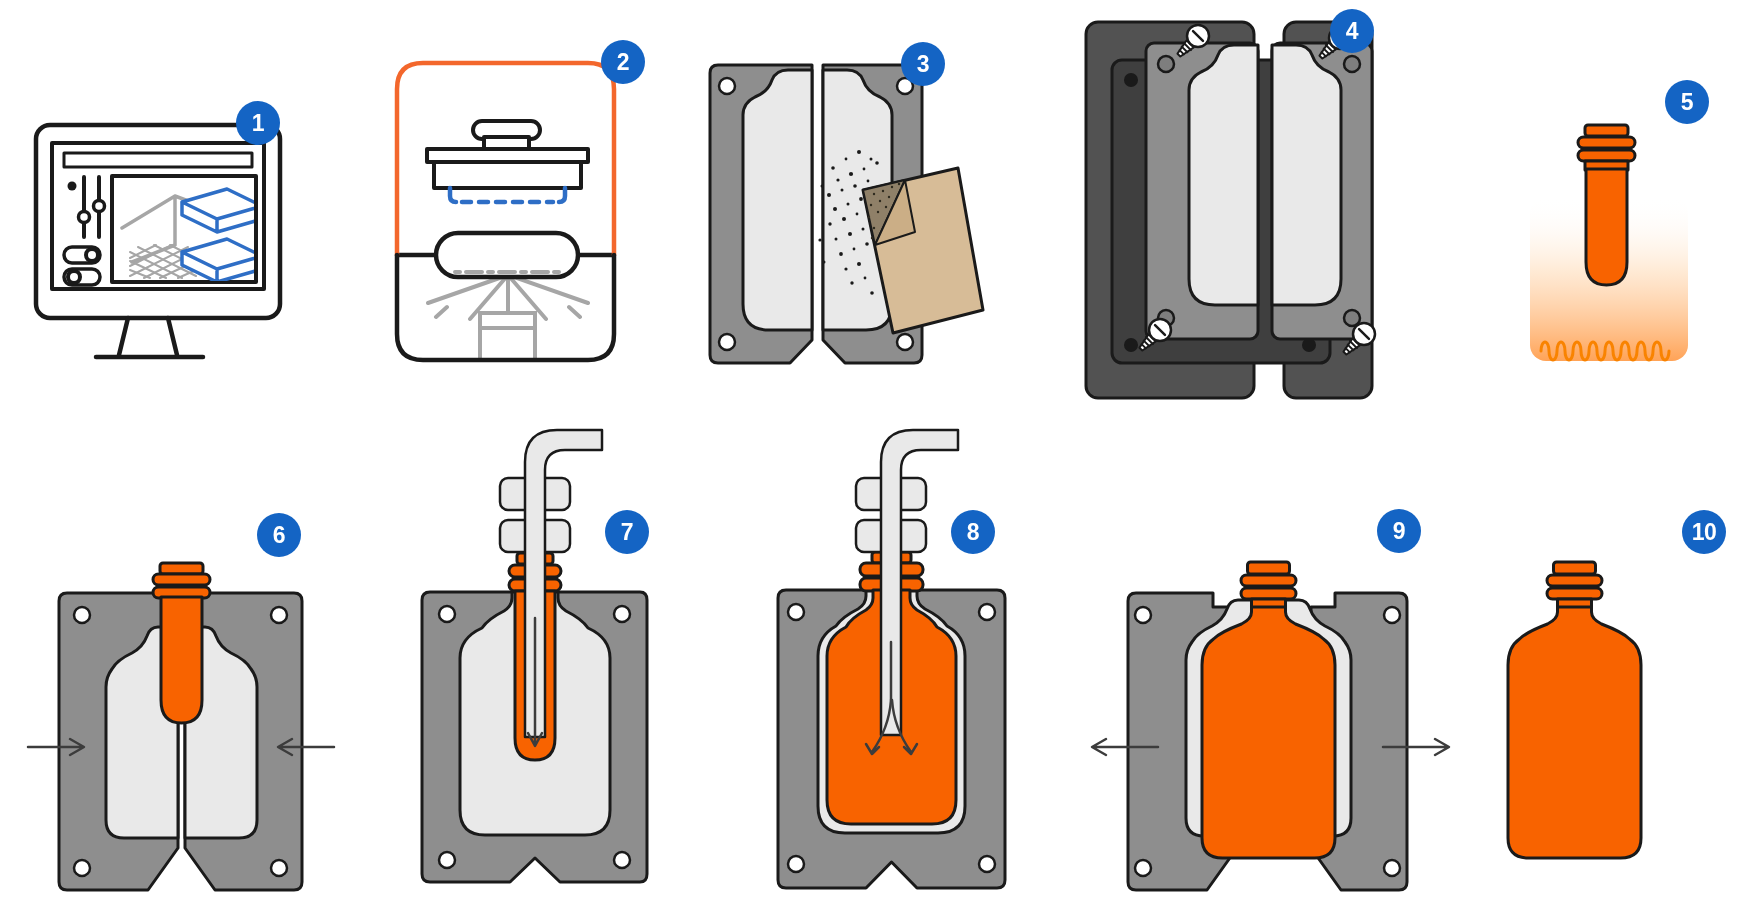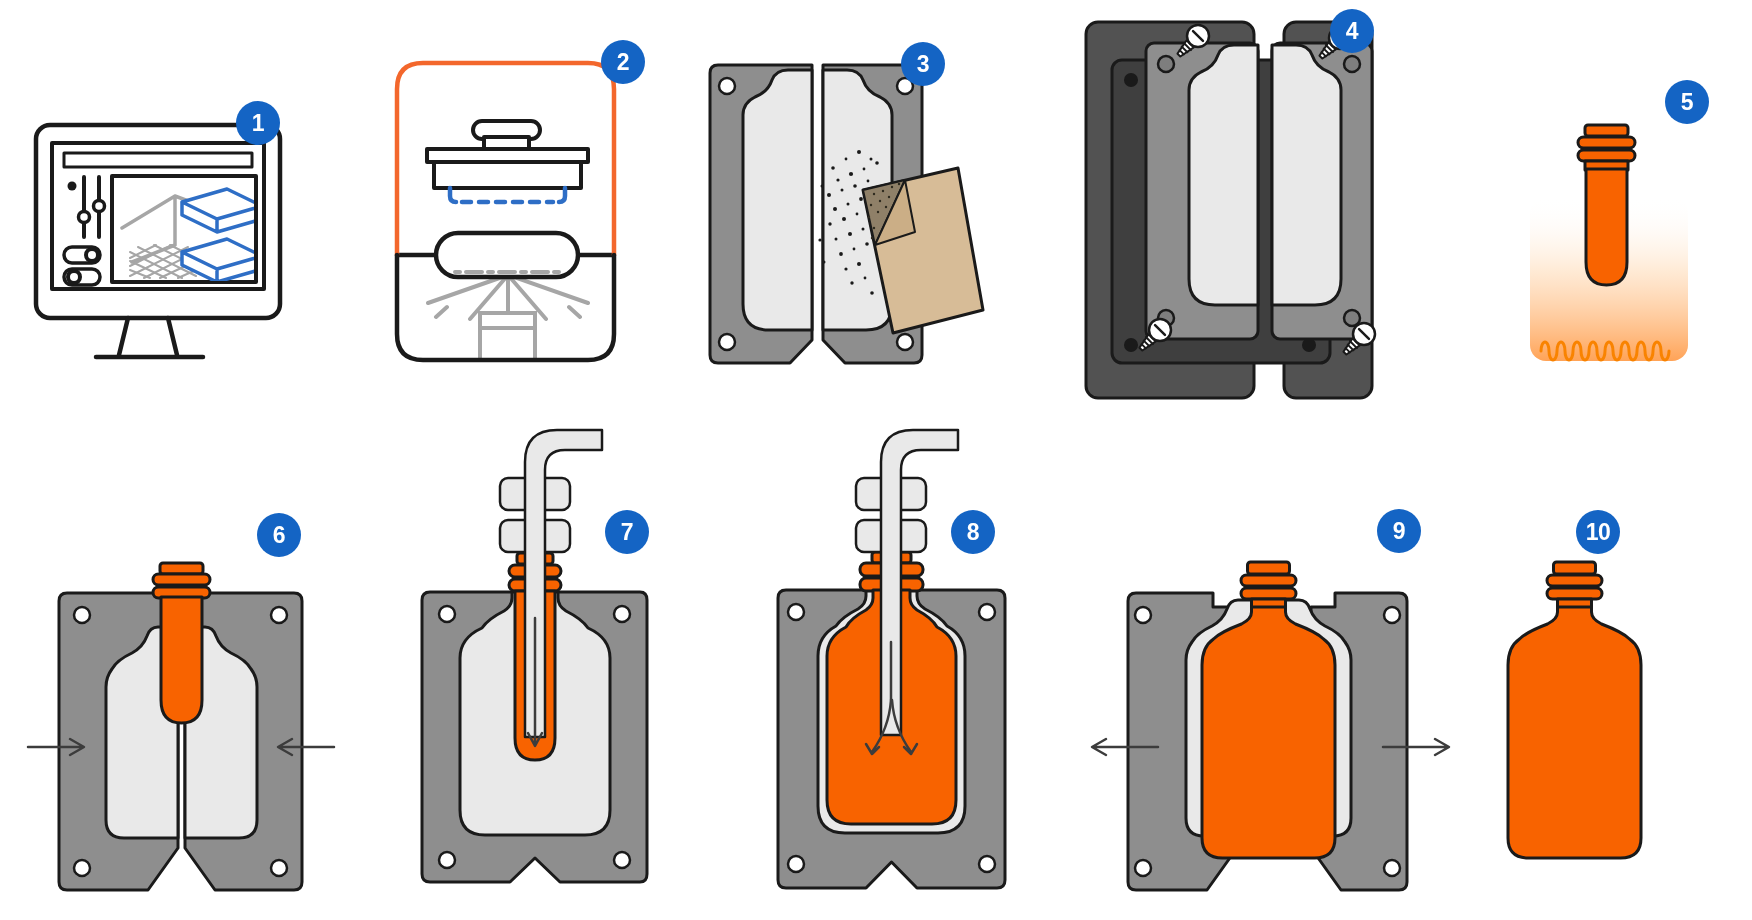--- a/index.html
+++ b/index.html
@@ -347,15 +347,15 @@
 
 <div class="badge" style="left:236px;top:101px;">1</div>
 <div class="badge" style="left:601px;top:40px;">2</div>
 <div class="badge" style="left:901px;top:42px;">3</div>
 <div class="badge" style="left:1330px;top:9px;">4</div>
 <div class="badge" style="left:1665px;top:80px;">5</div>
 <div class="badge" style="left:257px;top:513px;">6</div>
 <div class="badge" style="left:605px;top:510px;">7</div>
 <div class="badge" style="left:951px;top:510px;">8</div>
 <div class="badge" style="left:1377px;top:509px;">9</div>
-<div class="badge" style="left:1576px;top:510px;">10</div>
+<div class="badge" style="left:1682px;top:510px;">10</div>
 
 </div>
 
 </body></html>

